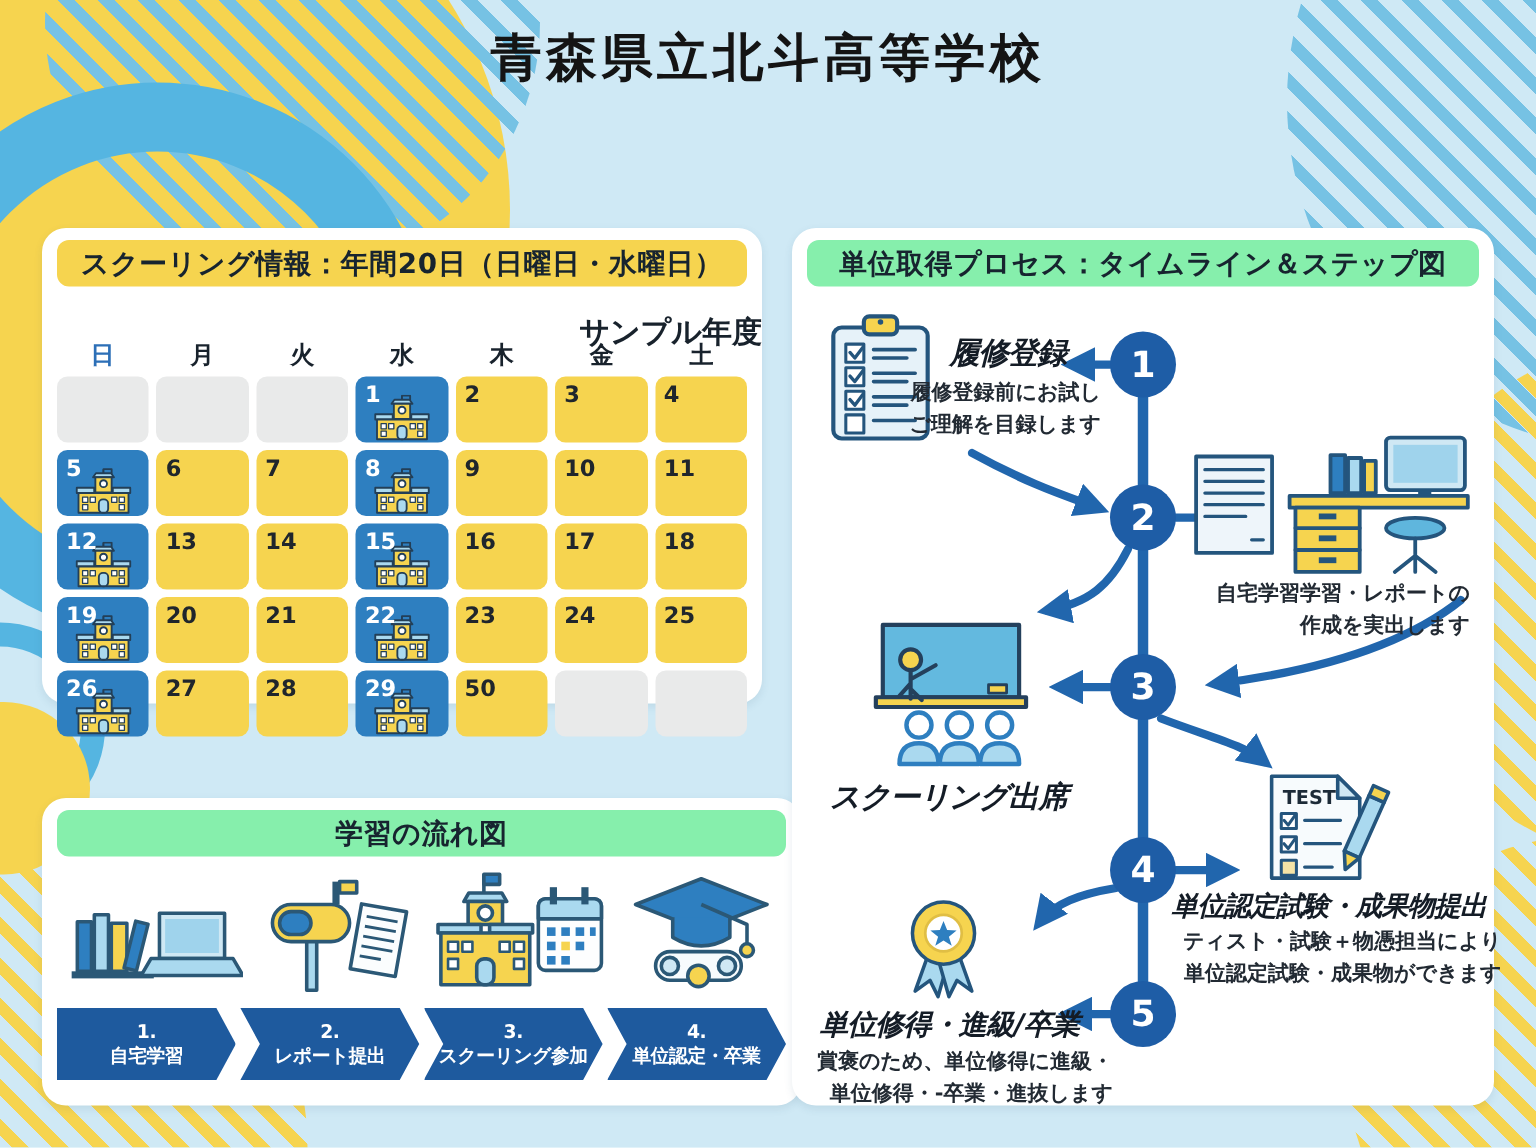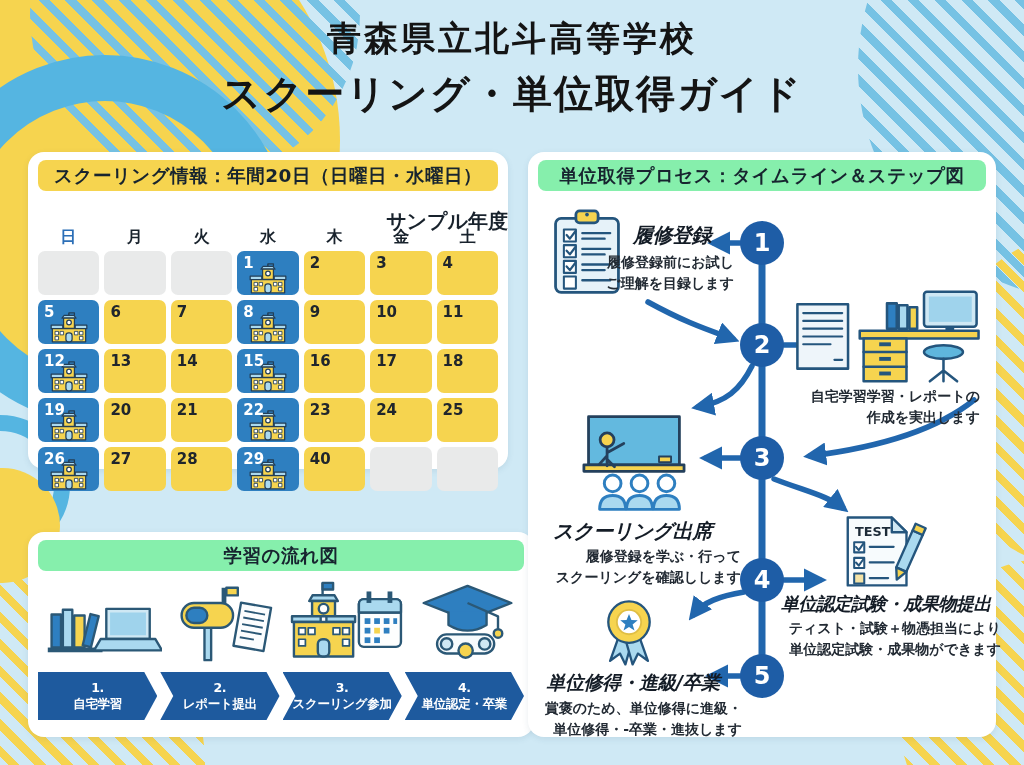--- a/index.html
+++ b/index.html
@@ -97,21 +97,20 @@
   <div class="deco" id="deco-tl-ring"></div>
   <div class="deco" id="deco-left-ring"></div>
   <div class="deco" id="deco-left-dot"></div>
   <div class="deco stripe-yellow" id="deco-bl-stripes"></div>
   <div class="deco stripe-blue" id="deco-tr-stripes"></div>
   <div class="deco stripe-yellow" id="deco-r-stripes"></div>
   <div class="deco stripe-yellow" id="deco-br-stripes"></div>
 
   <div id="main-title">
     <div class="l1">青森県立北斗高等学校</div>
-    <div class="l2">スクーリング・単位取得ガイド</div>
   </div>
 
   <div class="card" id="card-schooling">
     <div class="panel-head yellow-head">スクーリング情報：年間20日（日曜日・水曜日）</div>
     <div id="cal-caption">サンプル年度</div>
     <div id="cal-weekdays">
       <span class="sun">日</span>
       <span>月</span>
       <span>火</span>
       <span>水</span>
@@ -231,21 +230,21 @@
       <div class="cell day">
           <span class="dnum">28</span>
         </div>
       <div class="cell school">
           <span class="dnum">29</span>
           <svg class="school-ico">
             <use href="#sym-school"></use>
           </svg>
         </div>
       <div class="cell day">
-          <span class="dnum">40</span>
+          <span class="dnum">50</span>
         </div>
       <div class="cell empty"></div>
       <div class="cell empty"></div>
     </div>
   </div>
 
   <div class="card" id="card-flow">
     <div class="panel-head blue-head">学習の流れ図</div>
     <div id="flow-icons">
       <svg width="118" height="86" viewBox="0 0 125 90">
@@ -430,24 +429,20 @@
       <g stroke="#2e7fc0" stroke-width="3.2" stroke-linejoin="round">
         <circle cx="38" cy="77" r="9" fill="#fff"></circle>
         <path d="M24 105 q0 -15 14 -15 q14 0 14 15 z" fill="#aad9ef"></path>
         <circle cx="67" cy="77" r="9" fill="#fff"></circle>
         <path d="M53 105 q0 -15 14 -15 q14 0 14 15 z" fill="#aad9ef"></path>
         <circle cx="96" cy="77" r="9" fill="#fff"></circle>
         <path d="M82 105 q0 -15 14 -15 q14 0 14 15 z" fill="#aad9ef"></path>
       </g>
     </svg>
     <div class="pstep-title" style="left:22px;top:366px;width:165px;font-size:20px">スクーリング出席</div>
-    <div class="pstep-desc" style="left:8px;top:394px;width:205px">
-      <div>履修登録を学ぶ・行って</div>
-      <div>スクーリングを確認しします</div>
-    </div>
 
     <svg class="picon" style="left:312px;top:360px" width="88" height="78" viewBox="0 0 95 85">
       <g stroke="#24557d" stroke-width="2.6" stroke-linejoin="round" stroke-linecap="round">
         <path d="M8 6 h48 l16 16 v58 h-64 z" fill="#f7fbfd"></path>
         <path d="M56 6 v16 h16 z" fill="#cfe8f4"></path>
         <text x="16" y="26" font-size="14" font-weight="bold" fill="#1d2b38" stroke="none" font-family="DejaVu Sans, sans-serif">TEST</text>
         <g fill="#fff" stroke-width="2.2">
           <rect x="15" y="33" width="11" height="11"></rect>
           <rect x="15" y="50" width="11" height="11"></rect>
           <rect x="15" y="67" width="11" height="11" fill="#f4e3a6"></rect>

